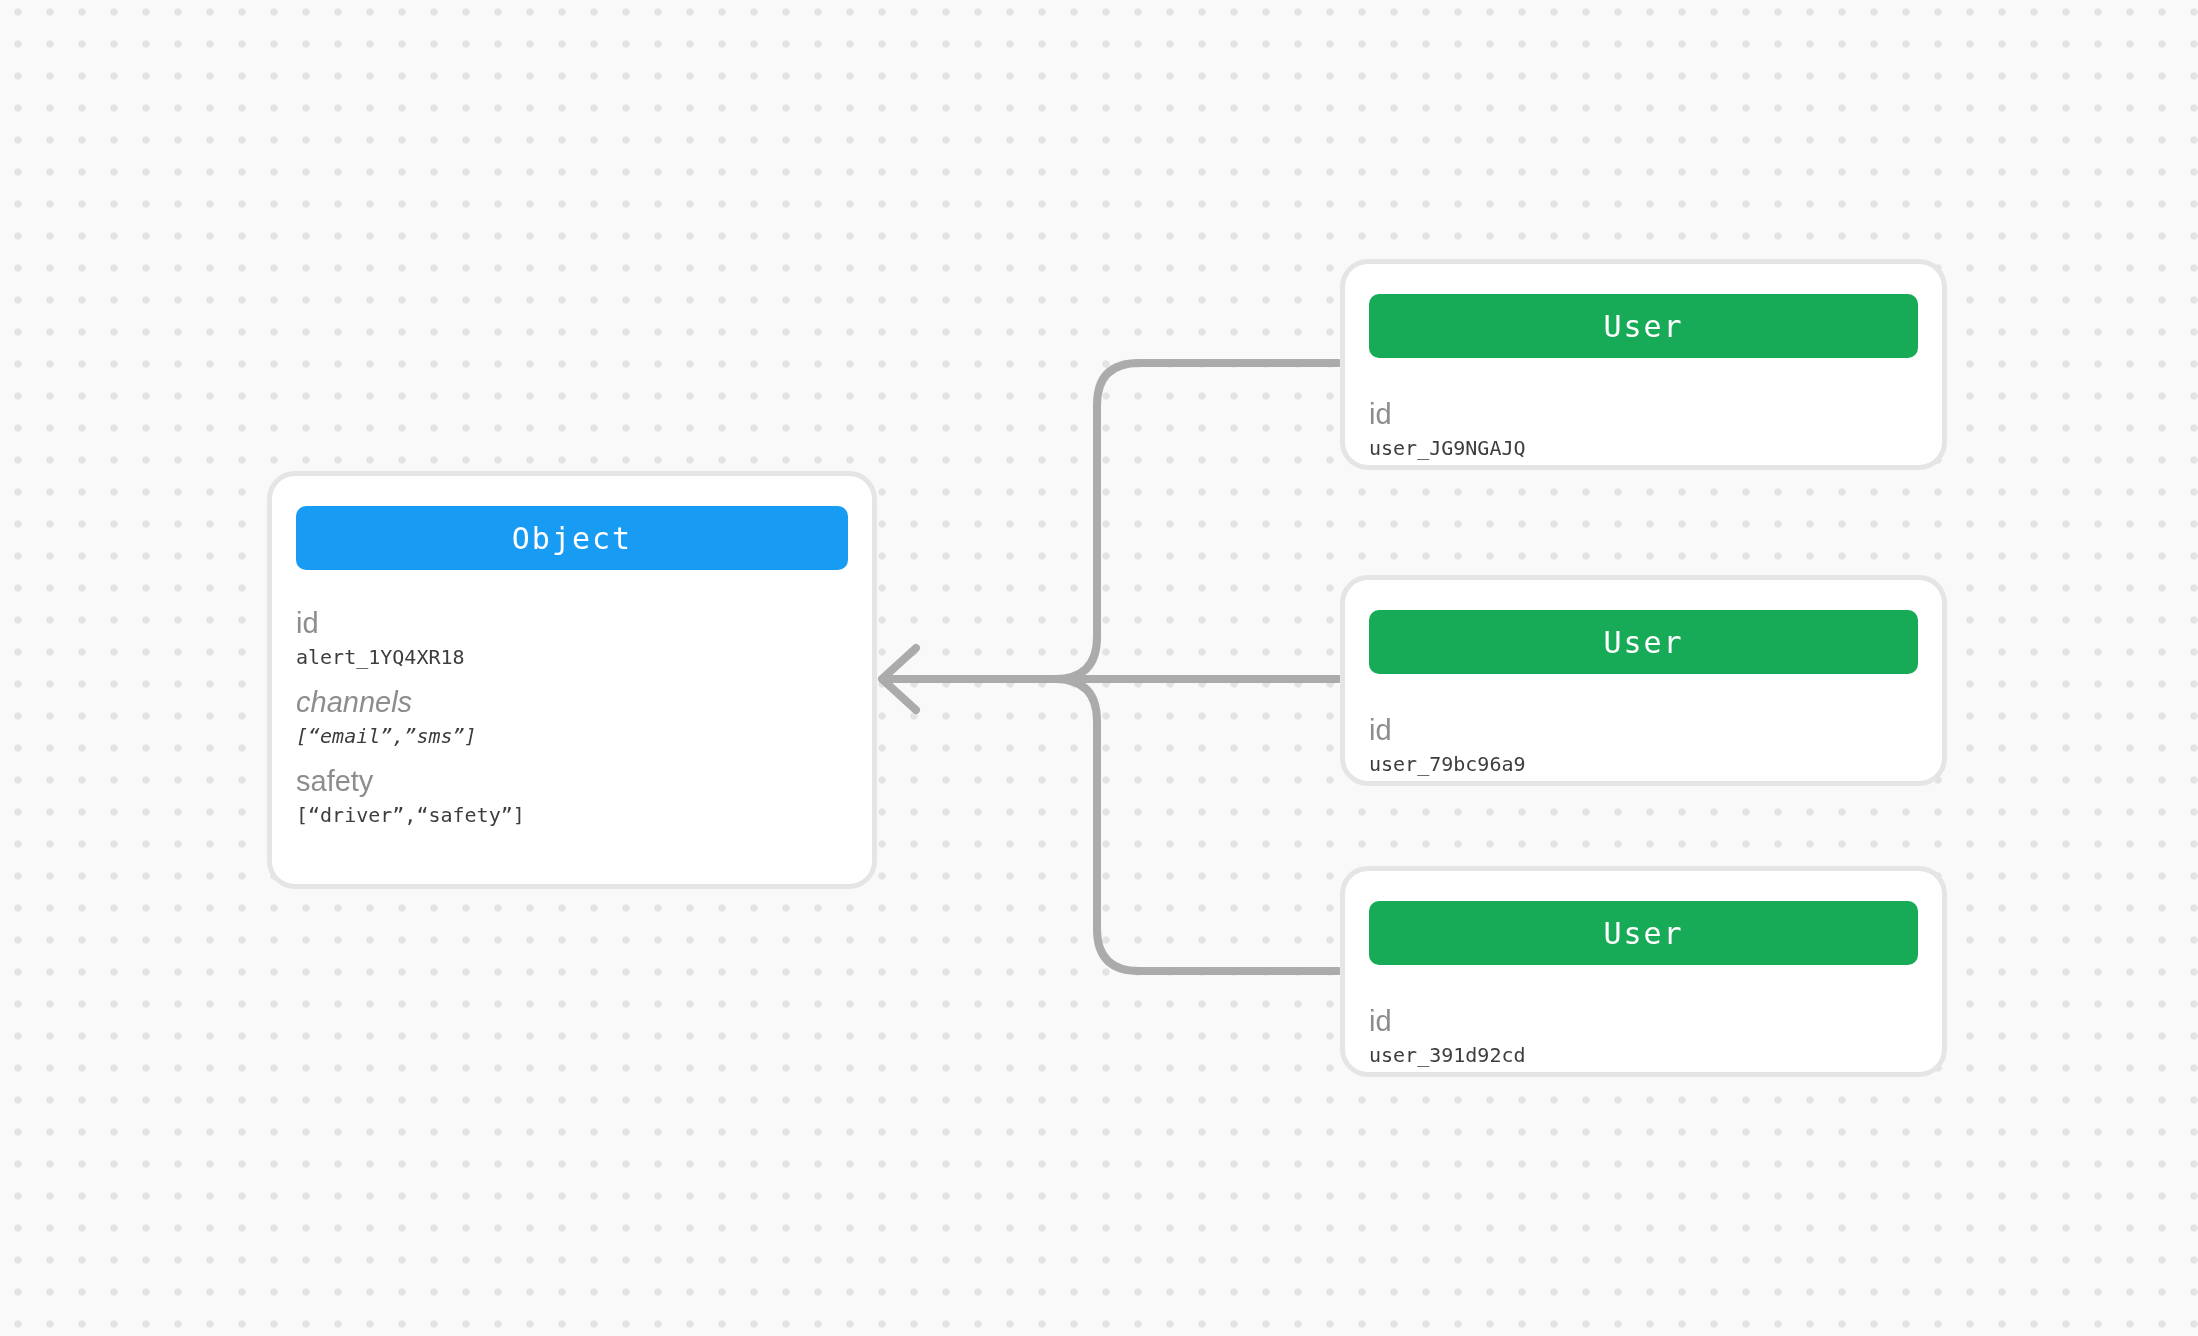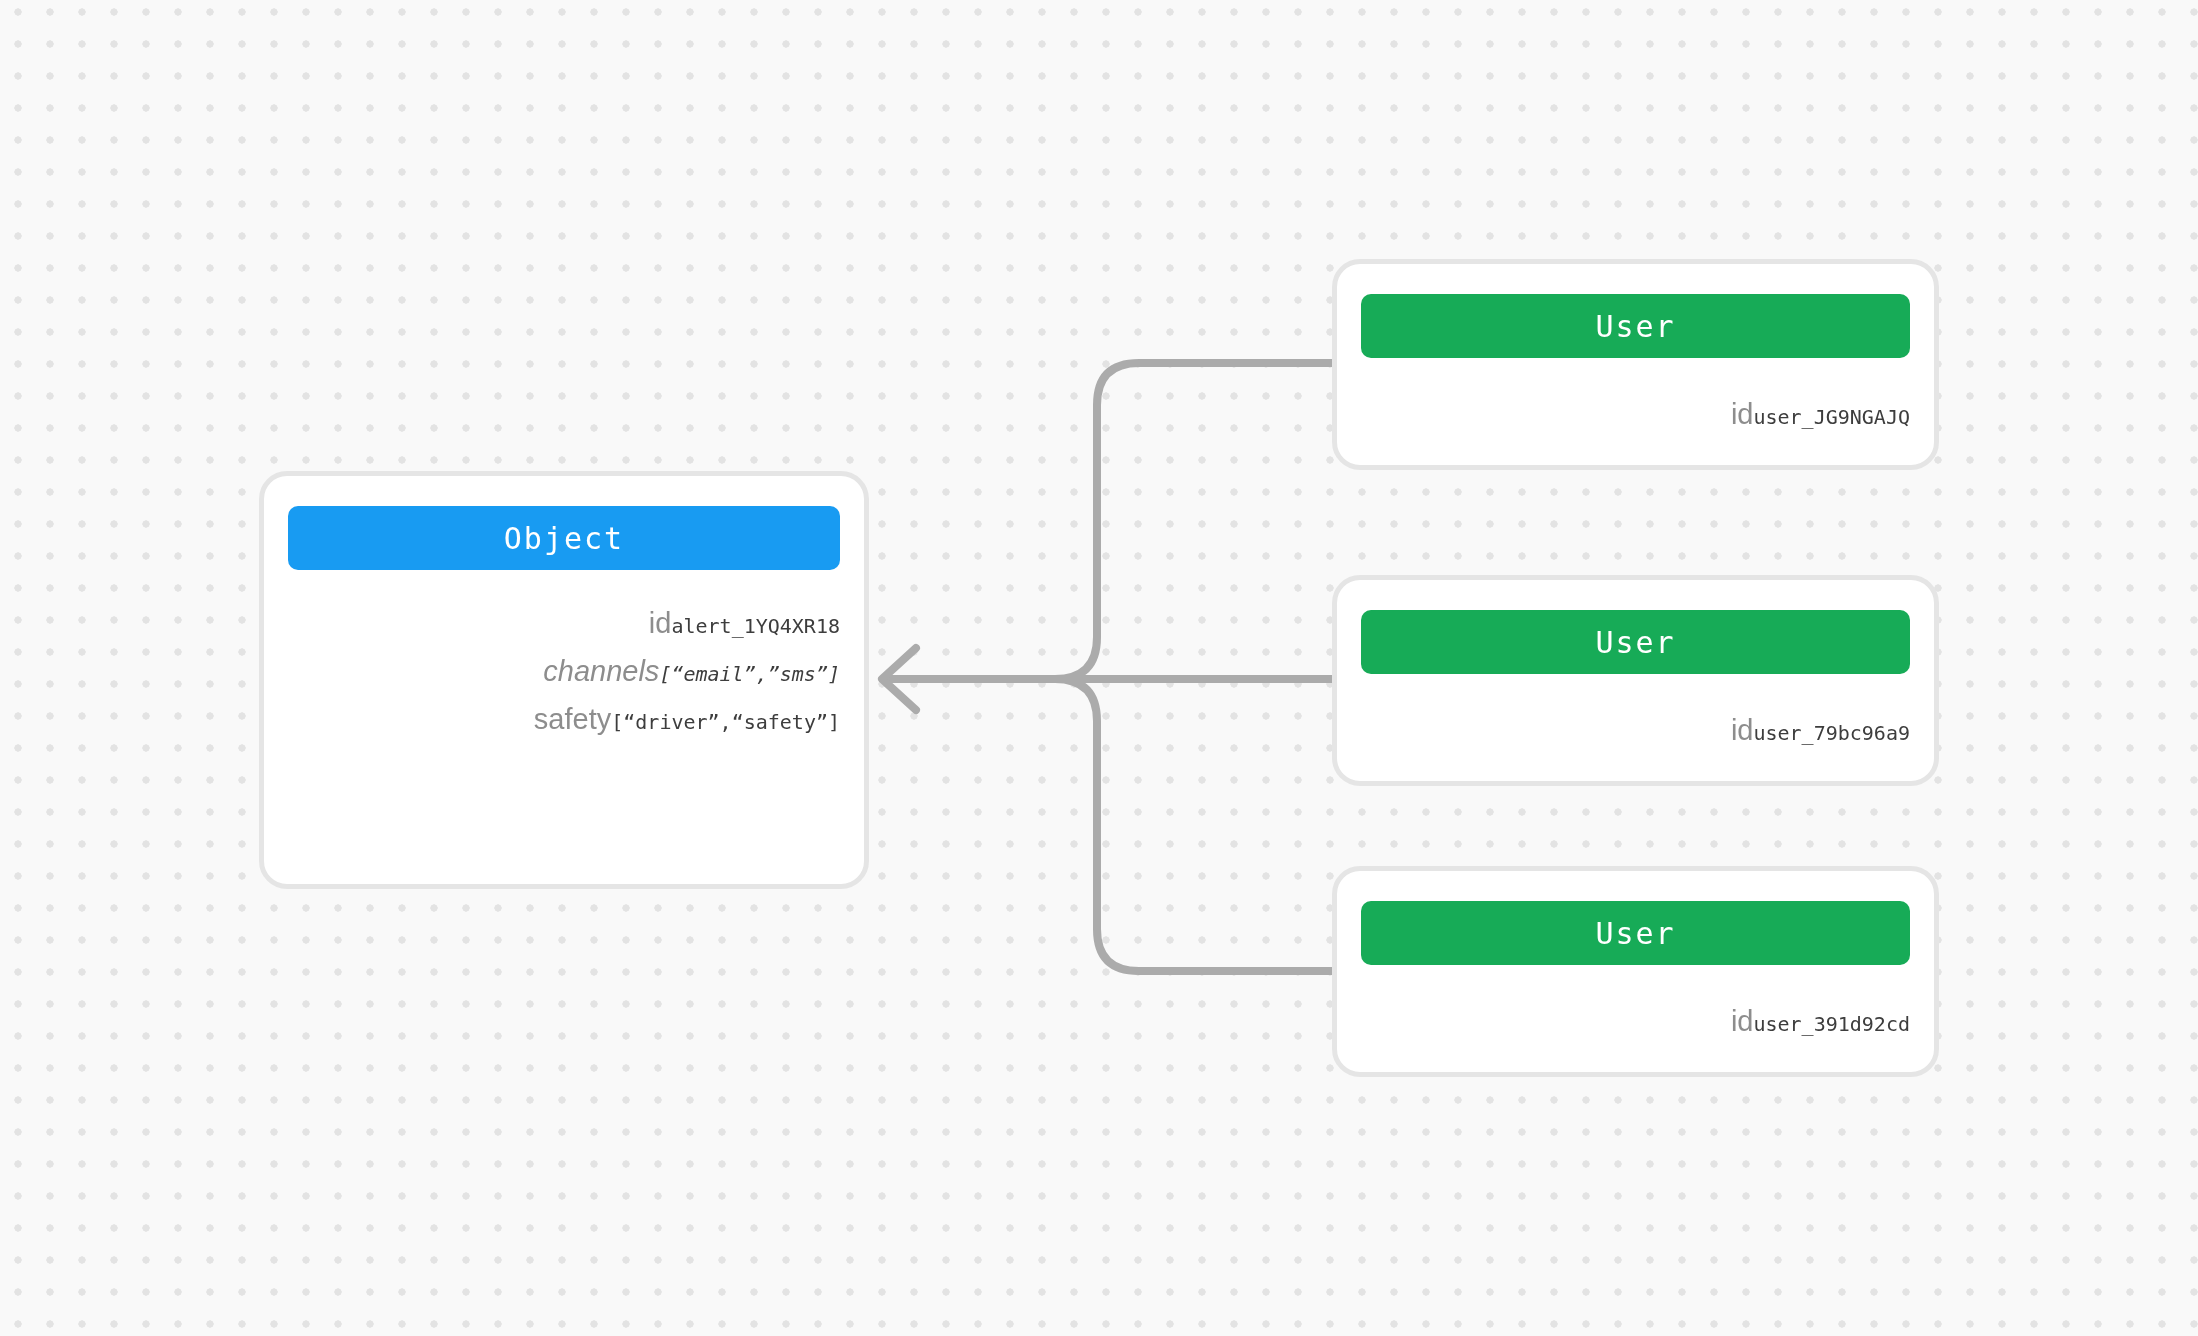--- a/index.html
+++ b/index.html
@@ -37,39 +37,41 @@
     stroke-linecap: round;
     stroke-linejoin: round;
   }
   .card {
     position: absolute;
     z-index: 1;
     background: #ffffff;
     border: 5px solid var(--card_border);
     border-radius: 28px;
     padding: 30px 24px;
+    margin-left: 8px;
   }
   .card-header {
     height: 64px;
     border-radius: 10px;
     display: flex;
     align-items: center;
     justify-content: center;
     color: var(--header_text);
     font-family: "DejaVu Sans Mono", monospace;
     font-size: 30px;
     letter-spacing: 2px;
   }
   .card-header.object { background: var(--object_accent); }
   .card-header.user { background: var(--user_accent); }
   .row {
     display: flex;
-    justify-content: flex-end;
+    justify-content: space-between;
     align-items: baseline;
     line-height: 34px;
+    flex-direction: column;
   }
   .row .label {
     font-family: "Liberation Sans", sans-serif;
     font-size: 29px;
     color: var(--label_text);
   }
   .row .value {
     font-family: "DejaVu Sans Mono", monospace;
     font-size: 20px;
     color: var(--value_text);

